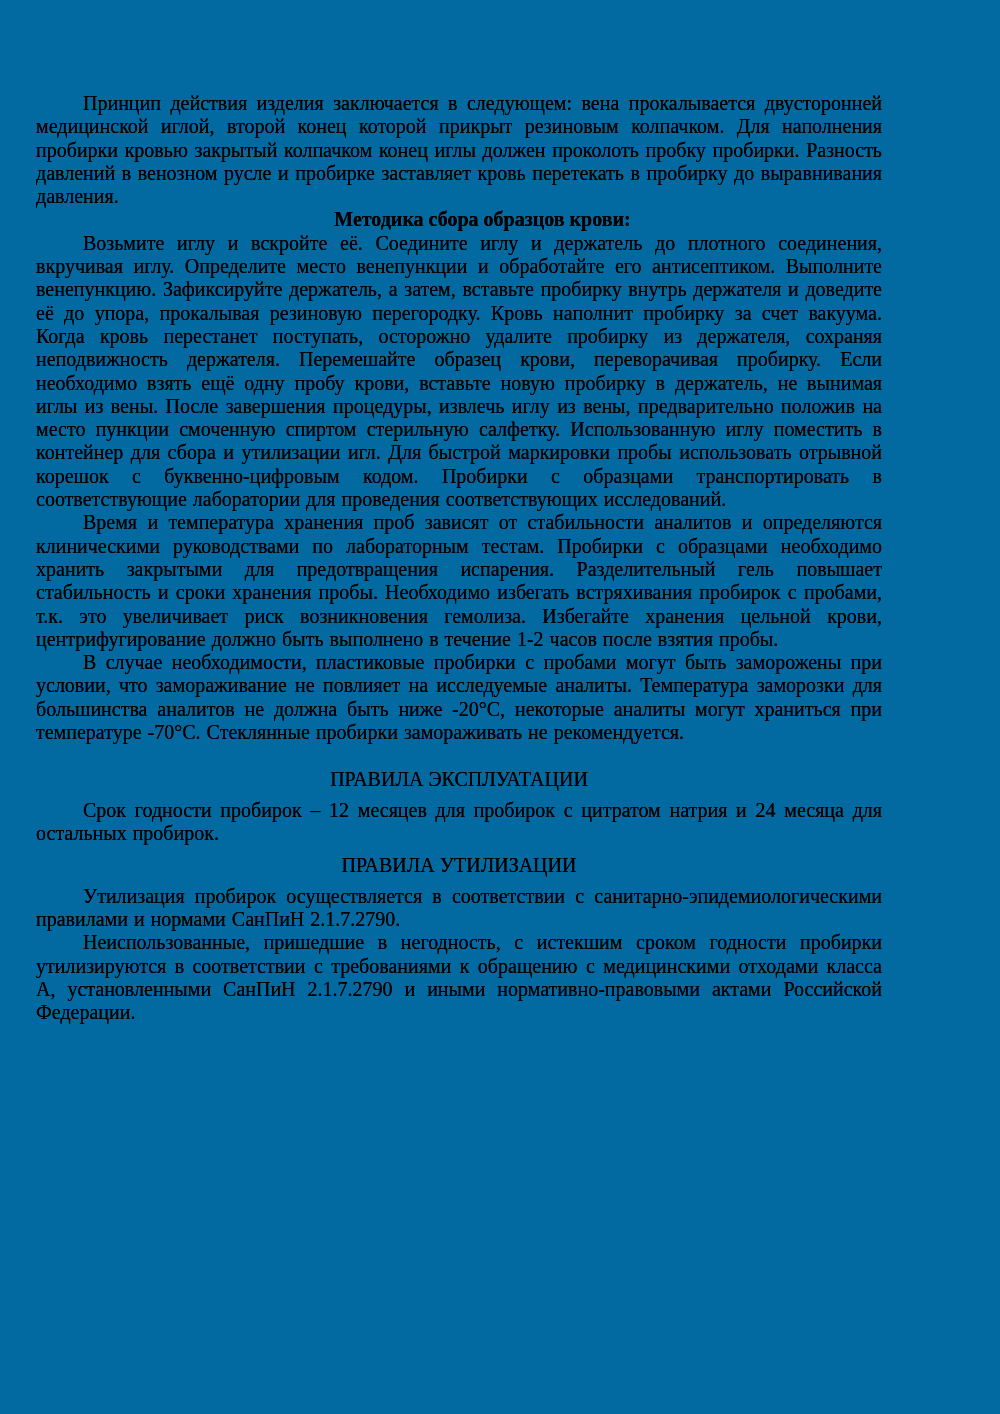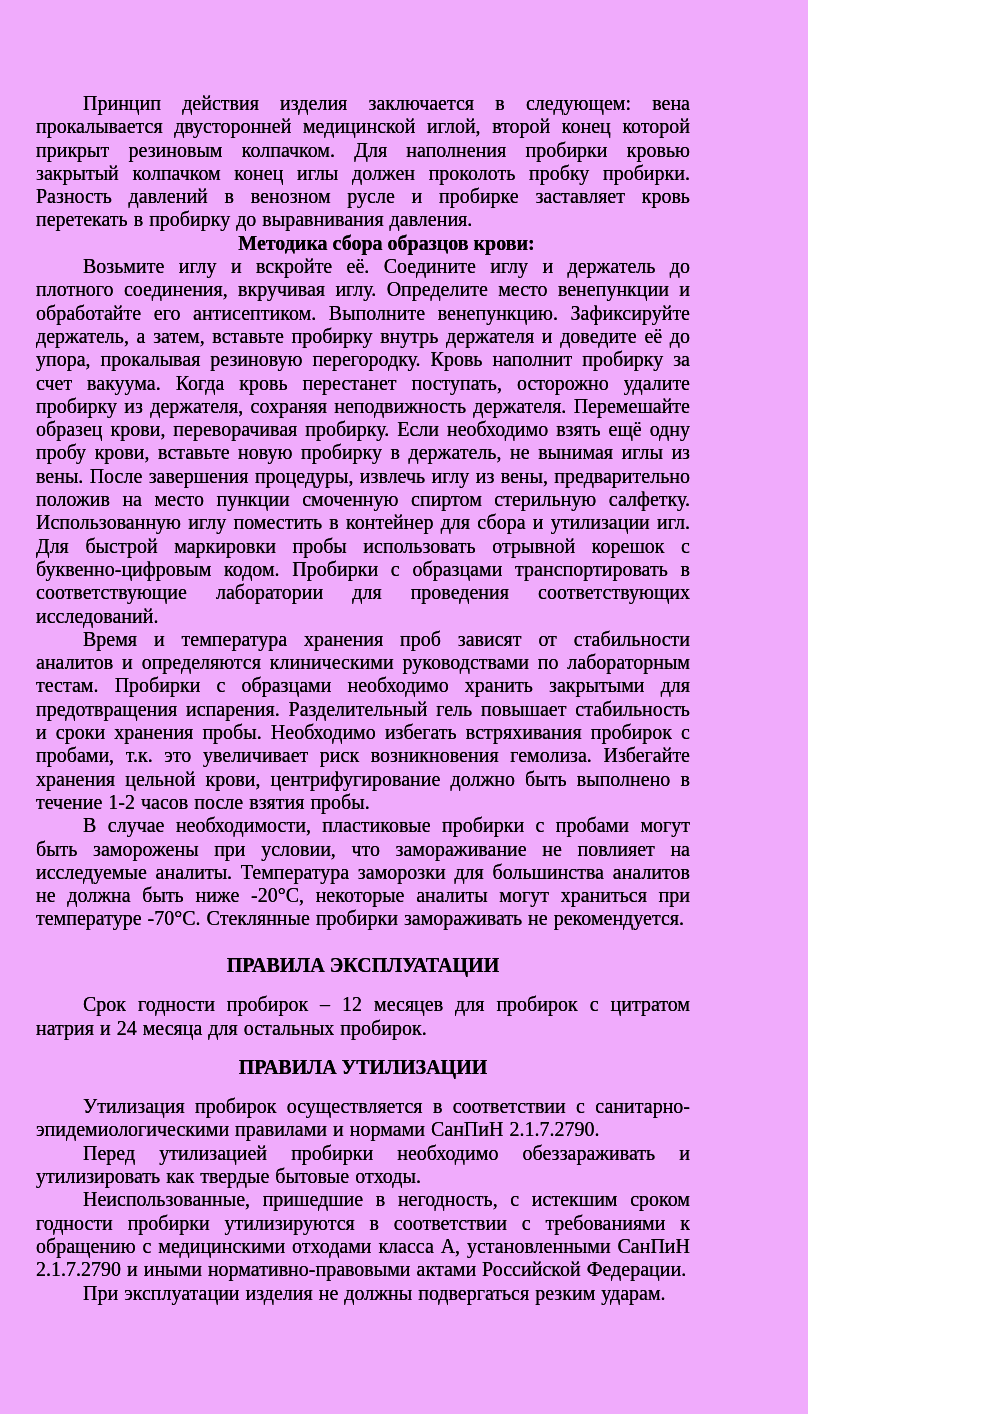--- a/index.html
+++ b/index.html
@@ -9,63 +9,61 @@
   }
   body {
     width: 1000px;
     height: 1414px;
     overflow: hidden;
     font-family: "Liberation Serif", "DejaVu Serif", serif;
     color: #000000;
   }
   .doc-page {
     box-sizing: border-box;
-    width: 808px;
+    width: 1000px;
     height: 1414px;
     padding: 92px 118px 40px 36px;
-    background: #f0abfc;
+    background: #0369a1;
   }
   .doc-body {
     font-size: 20px;
     line-height: 23.3px;
     
     text-shadow: 0 0 0.45px currentColor;
   }
   .para {
     margin: 0;
     text-align: justify;
     text-indent: 47px;
     word-spacing: 1px;
   }
   .run-heading {
     margin: 0;
     font-weight: bold;
     text-align: center;
     text-indent: 47px;
   }
   .center-heading {
-    margin: 16px;
-    font-weight: bold;
+    margin: 8px;
+    font-weight: normal;
     text-align: center;
   }
   .center-heading.spaced {
     margin-top: 23.3px;
   }
 </style>
 </head>
 <body>
 
 <div class="doc-page">
   <div class="doc-body" id="doc-body">
       <p class="para">Принцип действия изделия заключается в следующем: вена прокалывается двусторонней медицинской иглой, второй конец которой прикрыт резиновым колпачком. Для наполнения пробирки кровью закрытый колпачком конец иглы должен проколоть пробку пробирки. Разность давлений в венозном русле и пробирке заставляет кровь перетекать в пробирку до выравнивания давления.</p>
       <p class="run-heading">Методика сбора образцов крови:</p>
       <p class="para">Возьмите иглу и вскройте её. Соедините иглу и держатель до плотного соединения, вкручивая иглу. Определите место венепункции и обработайте его антисептиком. Выполните венепункцию. Зафиксируйте держатель, а затем, вставьте пробирку внутрь держателя и доведите её до упора, прокалывая резиновую перегородку. Кровь наполнит пробирку за счет вакуума. Когда кровь перестанет поступать, осторожно удалите пробирку из держателя, сохраняя неподвижность держателя. Перемешайте образец крови, переворачивая пробирку. Если необходимо взять ещё одну пробу крови, вставьте новую пробирку в держатель, не вынимая иглы из вены. После завершения процедуры, извлечь иглу из вены, предварительно положив на место пункции смоченную спиртом стерильную салфетку. Использованную иглу поместить в контейнер для сбора и утилизации игл. Для быстрой маркировки пробы использовать отрывной корешок с буквенно-цифровым кодом. Пробирки с образцами транспортировать в соответствующие лаборатории для проведения соответствующих исследований.</p>
       <p class="para">Время и температура хранения проб зависят от стабильности аналитов и определяются клиническими руководствами по лабораторным тестам. Пробирки с образцами необходимо хранить закрытыми для предотвращения испарения. Разделительный гель повышает стабильность и сроки хранения пробы. Необходимо избегать встряхивания пробирок с пробами, т.к. это увеличивает риск возникновения гемолиза. Избегайте хранения цельной крови, центрифугирование должно быть выполнено в течение 1-2 часов после взятия пробы.</p>
       <p class="para">В случае необходимости, пластиковые пробирки с пробами могут быть заморожены при условии, что замораживание не повлияет на исследуемые аналиты. Температура заморозки для большинства аналитов не должна быть ниже -20°С, некоторые аналиты могут храниться при температуре -70°С. Стеклянные пробирки замораживать не рекомендуется.</p>
       <p class="center-heading spaced">ПРАВИЛА ЭКСПЛУАТАЦИИ</p>
       <p class="para">Срок годности пробирок – 12 месяцев для пробирок с цитратом натрия и 24 месяца для остальных пробирок.</p>
       <p class="center-heading">ПРАВИЛА УТИЛИЗАЦИИ</p>
       <p class="para">Утилизация пробирок осуществляется в соответствии с санитарно-эпидемиологическими правилами и нормами СанПиН 2.1.7.2790.</p>
-      <p class="para">Перед утилизацией пробирки необходимо обеззараживать и утилизировать как твердые бытовые отходы.</p>
       <p class="para">Неиспользованные, пришедшие в негодность, с истекшим сроком годности пробирки утилизируются в соответствии с требованиями к обращению с медицинскими отходами класса А, установленными СанПиН 2.1.7.2790 и иными нормативно-правовыми актами Российской Федерации.</p>
-      <p class="para">При эксплуатации изделия не должны подвергаться резким ударам.</p>
     </div>
 </div>
 
 </body></html>

